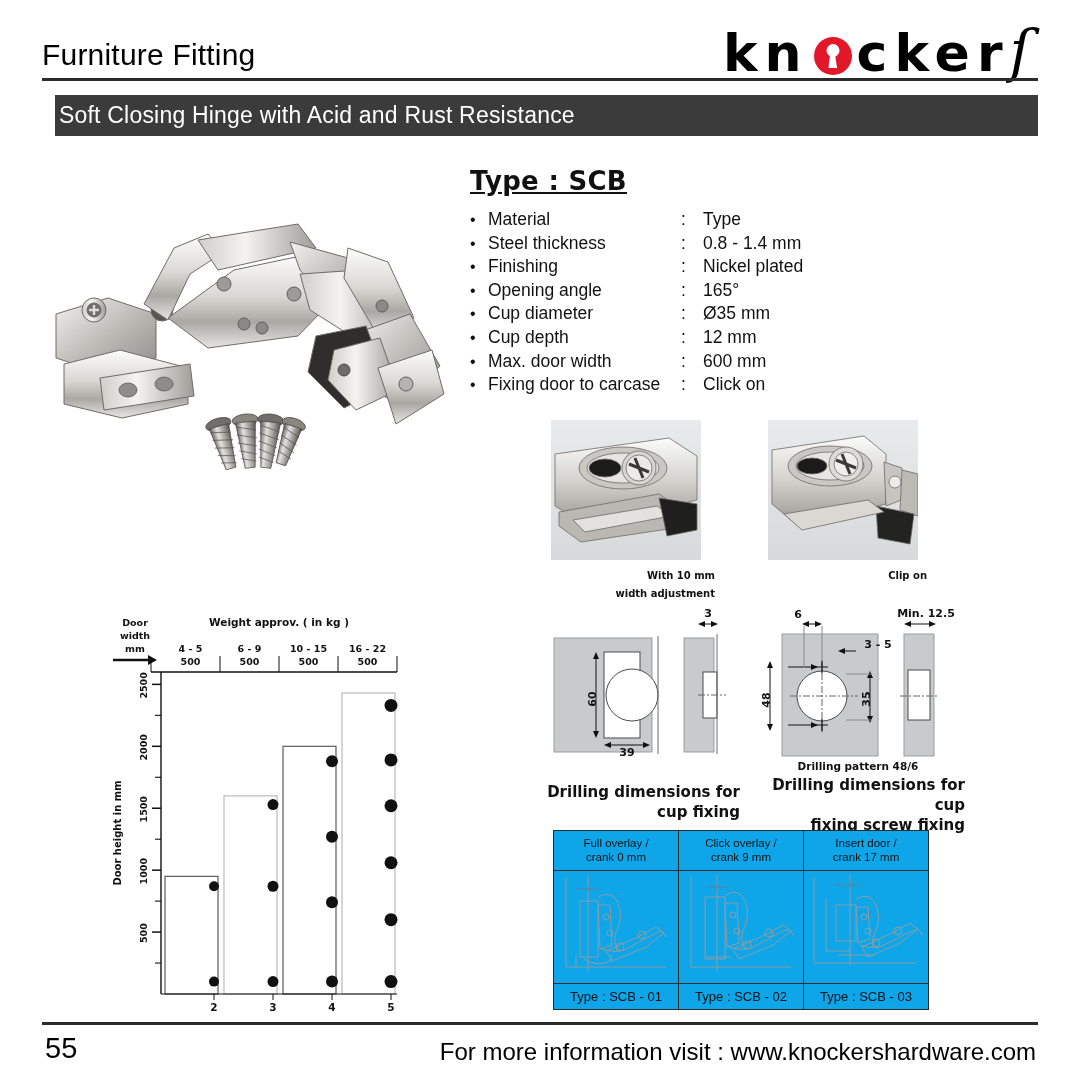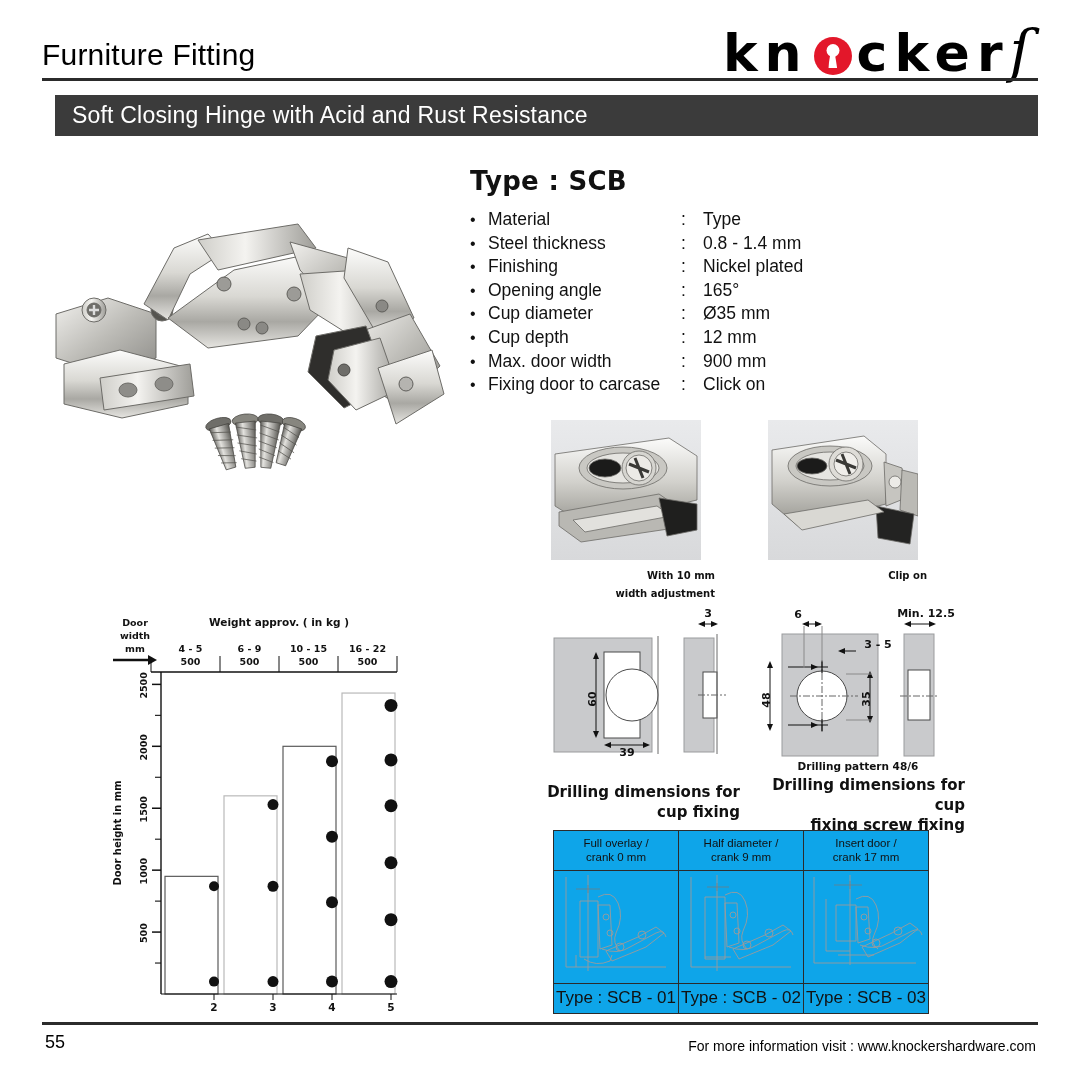--- a/index.html
+++ b/index.html
@@ -17,25 +17,25 @@
   .logo-txt{font-size:52px;font-weight:bold;letter-spacing:7px;line-height:1;color:#000;font-family:"DejaVu Sans",sans-serif;}
   .logo-o{display:inline-block;width:38px;height:38px;border-radius:50%;position:relative;vertical-align:-4px;margin:0 5px;}
   .logo-o .kh-head{position:absolute;left:50%;top:7px;transform:translateX(-50%);width:13px;height:13px;border-radius:50%;background:#fff;}
   .logo-o .kh-stem{position:absolute;left:50%;top:15px;transform:translateX(-50%);width:9px;height:16px;background:#fff;
      clip-path:polygon(28% 0,72% 0,100% 100%,0 100%);}
   .logo-s{font-size:58px;font-weight:normal;font-family:"DejaVu Serif",serif;font-style:italic;line-height:1;}
   .hdr-rule{position:absolute;left:42px;top:78px;width:996px;height:3px;background:#2b2b2b;}
 
   
   .titlebar{position:absolute;left:55px;top:95px;width:983px;height:41px;background:#3b3b3b;display:flex;align-items:center;}
-  .titlebar span{color:#fff;font-size:23px;padding-left:17px;letter-spacing:.2px;white-space:nowrap;}
+  .titlebar span{color:#fff;font-size:23px;padding-left:4px;letter-spacing:.2px;white-space:nowrap;}
 
   
   .spec{position:absolute;left:470px;top:166px;width:420px;}
-  .spec-h{font-size:26px;font-weight:bold;letter-spacing:.3px;margin:0 0 12px 0;font-family:"DejaVu Sans",sans-serif;}
+  .spec-h{font-size:26px;font-weight:bold;letter-spacing:.3px;margin:0 0 12px 0;font-family:"DejaVu Sans",sans-serif;text-decoration:underline;}
   .spec ul{list-style:none;margin:0;padding:0;}
   .spec li{display:flex;align-items:baseline;font-size:17.5px;line-height:22.6px;}
   .spec li .bul{width:18px;flex:0 0 18px;font-size:16px;}
   .spec li .k{width:193px;flex:0 0 193px;}
   .spec li .c{width:22px;flex:0 0 22px;}
   .spec li .v{flex:1 1 auto;}
 
   
   .hero{position:absolute;left:48px;top:218px;width:400px;height:270px;}
   .screws{position:absolute;left:198px;top:410px;width:110px;height:70px;}
@@ -54,29 +54,29 @@
   .dd2{left:758px;top:604px;width:205px;height:175px;}
   .dd-cap{position:absolute;text-align:right;font-size:15px;font-weight:bold;line-height:20px;font-family:"DejaVu Sans",sans-serif;}
   .ddc1{left:540px;top:782px;width:200px;}
   .ddc2{left:750px;top:775px;width:215px;}
 
   
   .ovt{position:absolute;left:553px;top:830px;width:373px;border:1.6px solid #2b2b2b;border-collapse:collapse;background:#0ea5e9;}
   .ovt td{border:1.3px solid #2b2b2b;padding:0;vertical-align:middle;}
   .ovt .th{font-size:11.5px;text-align:center;line-height:14px;padding:5px 2px 6px;height:28px;}
   .ovt .fig{height:108px;padding:0;}
-  .ovt .tf{font-size:17px;text-align:center;padding:4px 2px 5px;height:16px;}
+  .ovt .tf{font-size:13px;text-align:center;padding:4px 2px 5px;height:16px;}
 
   
   .chart{position:absolute;left:105px;top:612px;width:300px;height:405px;}
 
   
   .ftr-rule{position:absolute;left:42px;top:1022px;width:996px;height:3px;background:#2b2b2b;}
-  .ftr-page{position:absolute;left:45px;top:1032px;font-size:18px;color:#000;}
-  .ftr-txt{position:absolute;right:44px;top:1038px;font-size:14px;color:#000;white-space:nowrap;}
+  .ftr-page{position:absolute;left:45px;top:1032px;font-size:29px;color:#000;}
+  .ftr-txt{position:absolute;right:44px;top:1038px;font-size:24px;color:#000;white-space:nowrap;}
 </style>
 </head>
 <body>
 
 <div class="page">
 
   <div class="hdr">
     <div class="hdr-title">Furniture Fitting</div>
     <div class="logo">
       <span class="logo-txt">kn<span class="logo-o" style="background:#e3172a"><span class="kh-head"></span><span class="kh-stem"></span></span>cker<span class="logo-s">ſ</span></span>
@@ -312,21 +312,21 @@
   </div>
 
   <table class="ovt">
     <tbody>
         <tr>
       <td class="th">
         <div>Full overlay /</div>
         <div>crank 0 mm</div>
       </td>
       <td class="th">
-        <div>Half diameter /</div>
+        <div>Click overlay /</div>
         <div>crank 9 mm</div>
       </td>
       <td class="th">
         <div>Insert door /</div>
         <div>crank 17 mm</div>
       </td>
     </tr>
     <tr>
       <td class="fig">
         <svg width="124" height="108" viewBox="0 0 124 108">
@@ -441,21 +441,21 @@
       <li>
           <span class="bul">•</span>
           <span class="k">Cup depth</span>
           <span class="c">:</span>
           <span class="v">12 mm</span>
         </li>
       <li>
           <span class="bul">•</span>
           <span class="k">Max. door width</span>
           <span class="c">:</span>
-          <span class="v">900 mm</span>
+          <span class="v">600 mm</span>
         </li>
       <li>
           <span class="bul">•</span>
           <span class="k">Fixing door to carcase</span>
           <span class="c">:</span>
           <span class="v">Click on</span>
         </li>
     </ul>
   </div>
 

